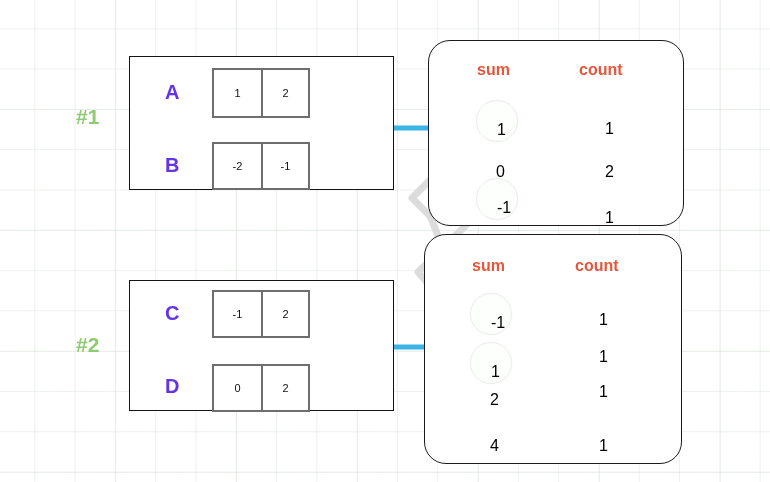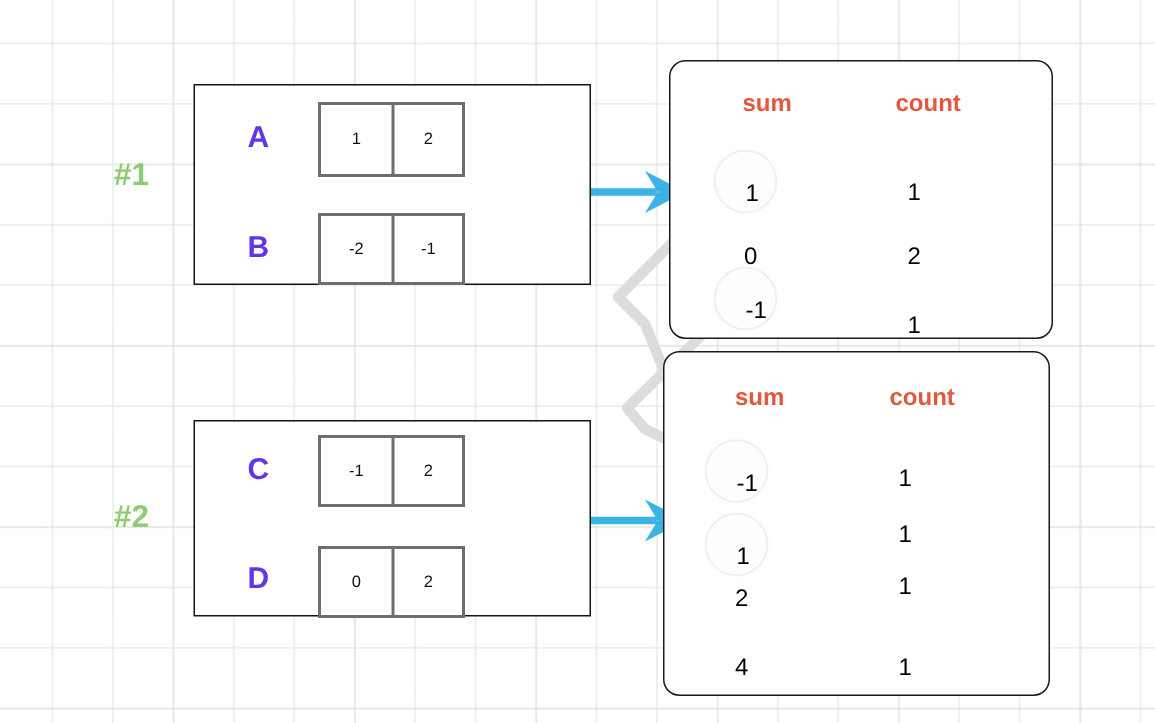--- a/index.html
+++ b/index.html
@@ -65,24 +65,23 @@
     font-size:11px;
     color:#111111;
     box-sizing:border-box;
   }
   .pair .cell.second{border-left:2.2px solid #6e6e6e;}
 
   
   .panel{
     position:absolute;
     border:1.8px solid #1a1a1a;
-    border-radius:11px;
+    border-radius:22px;
     background:#ffffff;
     box-sizing:border-box;
-    margin-left:18px;
   }
   .panel .hdr{
     position:absolute;
     color:#e4573c;
     font-size:16px;
     font-weight:bold;
     font-family:"Liberation Sans","DejaVu Sans",sans-serif;
   }
   .hl-circle{
     position:absolute;

